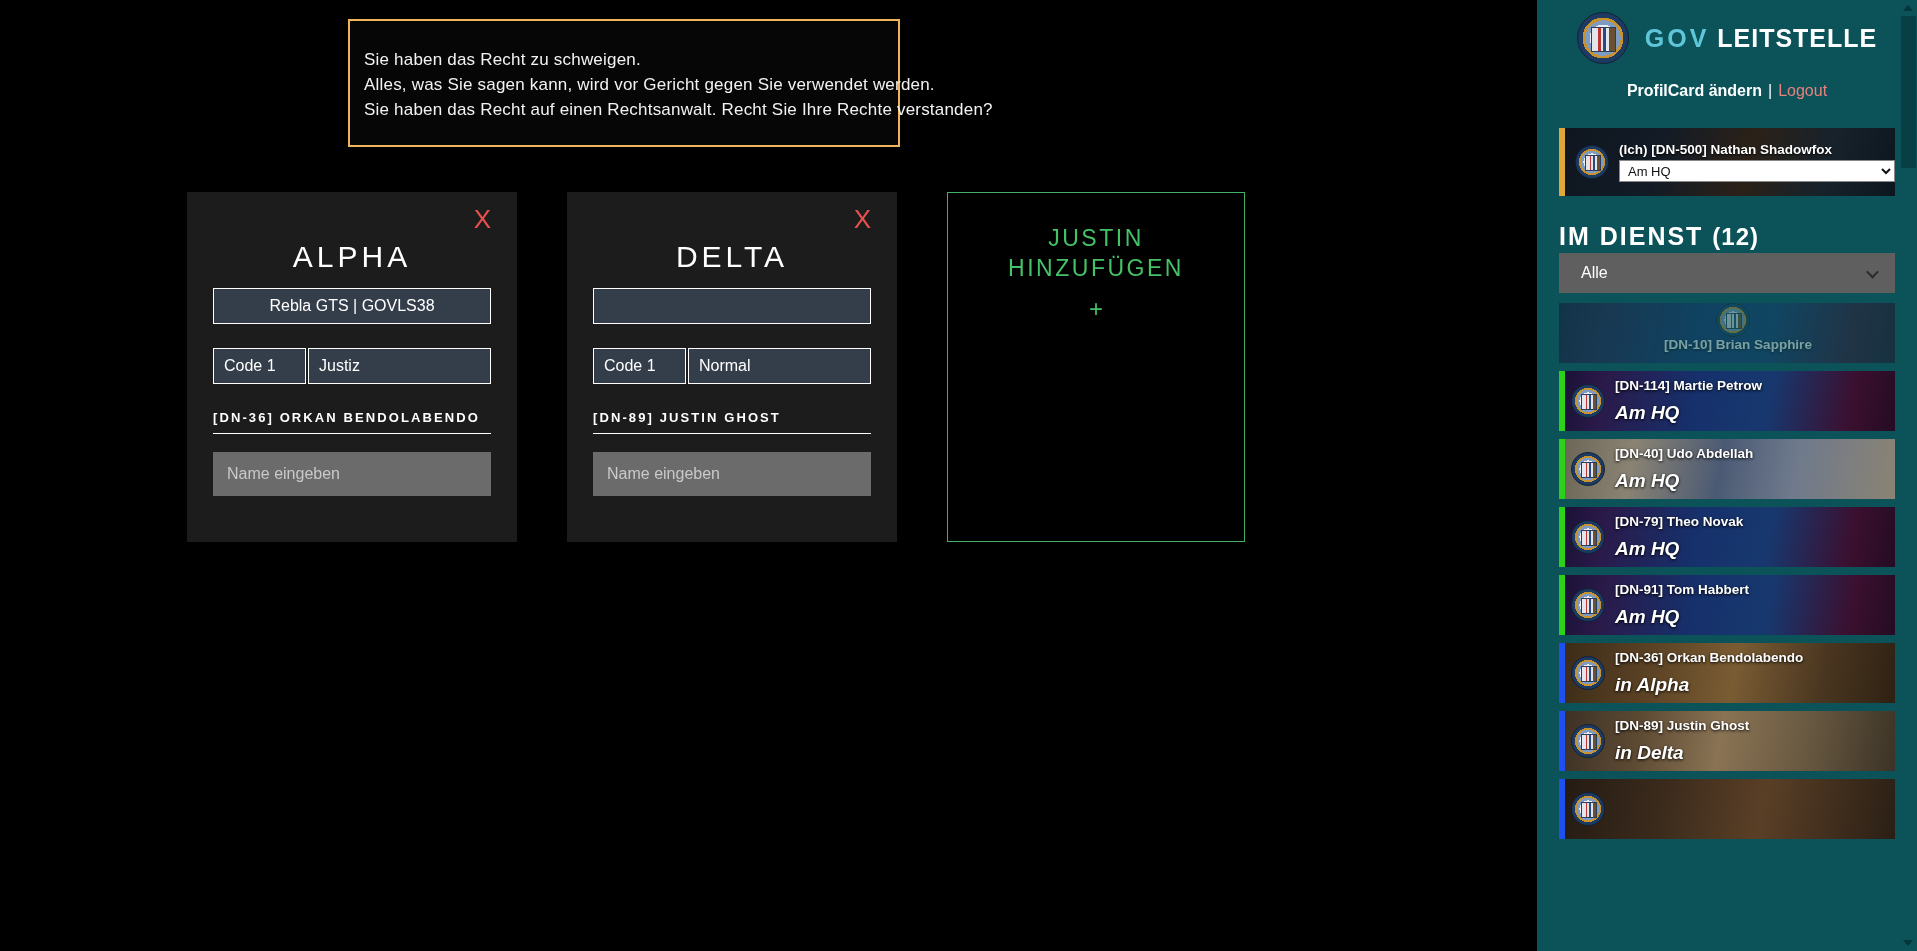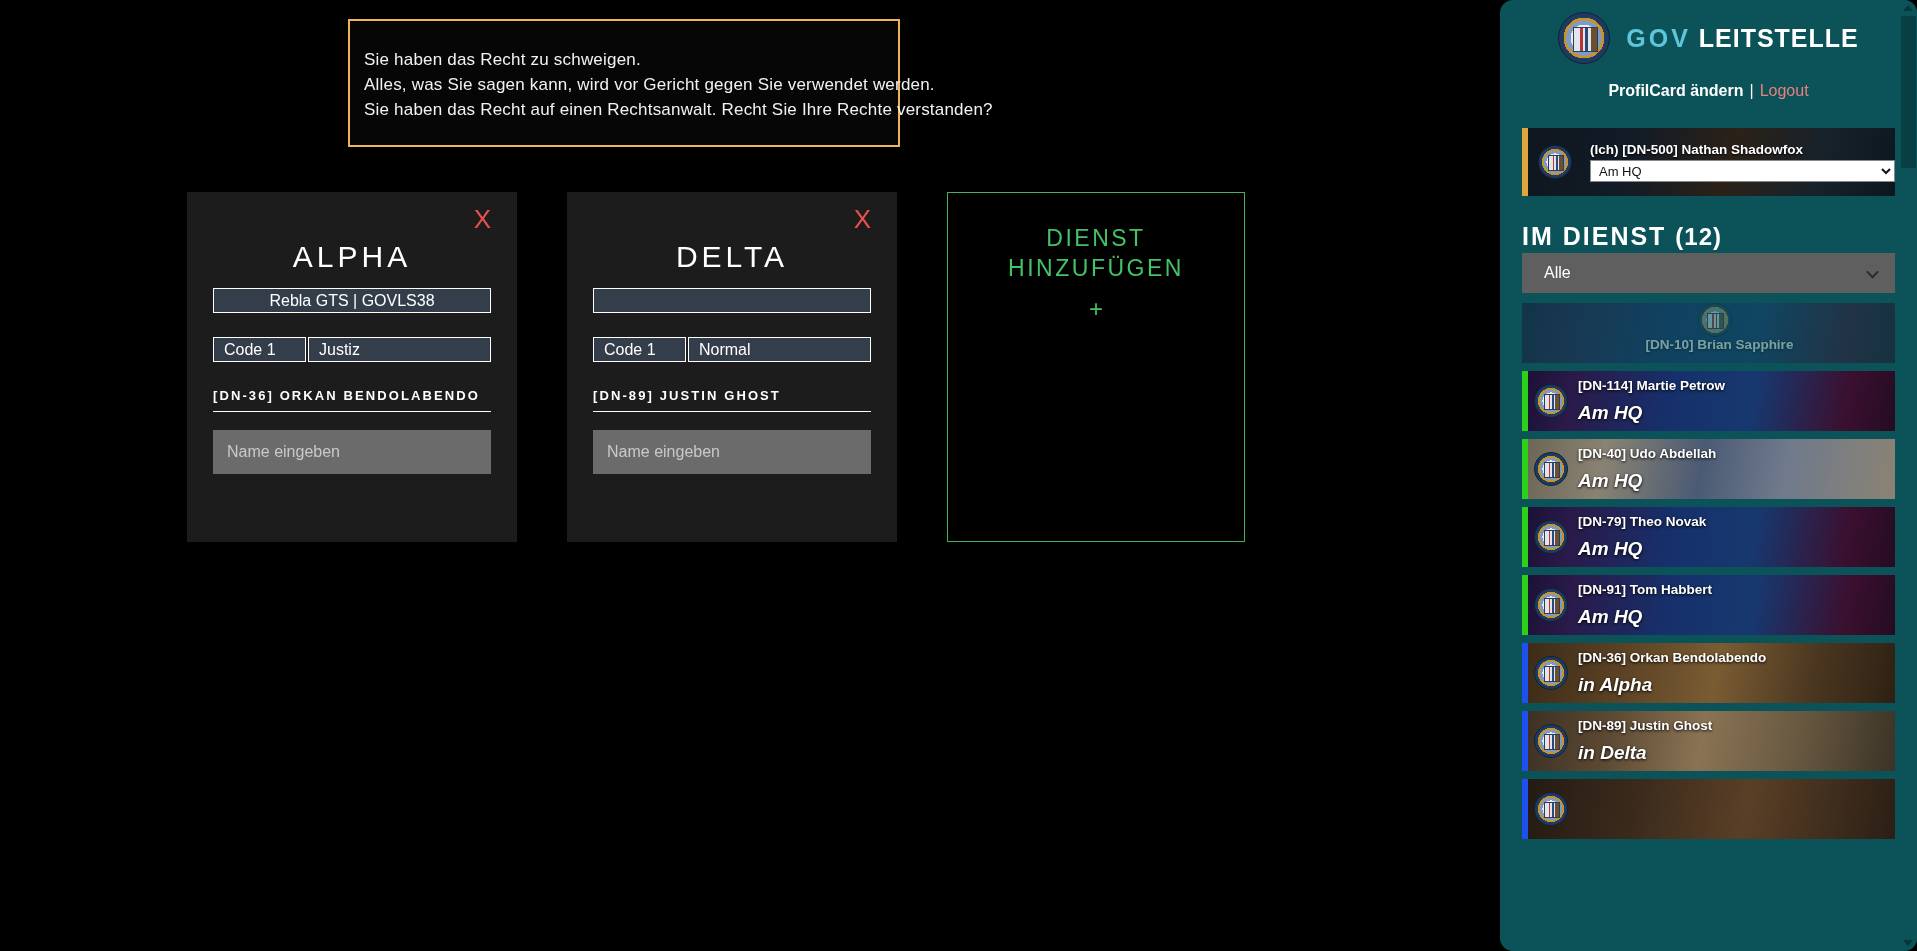--- a/index.html
+++ b/index.html
@@ -55,21 +55,21 @@
     text-align: center;
     color: #ffffff;
     font-size: 30px;
     font-weight: 400;
     letter-spacing: 4px;
     padding-top: 48px;
     padding-bottom: 14px;
   }
   .field {
     width: 100%;
-    height: 25px;
+    height: 36px;
     background: #343d4a;
     border: 1.5px solid #ffffff;
     color: #ffffff;
     font-size: 16px;
     font-family: "Liberation Sans", sans-serif;
     padding: 0 10px;
   }
   .field.center { text-align: center; }
   .row-codes {
     display: flex;
@@ -124,25 +124,24 @@
     margin-top: 14px;
     color: #44c268;
     font-size: 24px;
     line-height: 1;
   }
 
   
   #sidebar {
     position: absolute;
     right: 0; top: 0;
-    width: 417px; height: 951px;
+    width: 380px; height: 951px;
     background: #0b5259;
     padding: 0 22px;
     overflow: hidden;
-    border-radius: 13px;
   }
   #sb-brand {
     display: flex; align-items: center; justify-content: center;
     gap: 16px;
     padding-top: 12px;
   }
   .seal {
     width: 52px; height: 52px;
     border-radius: 50%;
     background:
@@ -185,21 +184,20 @@
   
   #self-card {
     margin-top: 28px;
     height: 68px;
     position: relative;
     display: flex; align-items: center;
     border-left: 6px solid #e0a63a;
     background: linear-gradient(105deg, #0f1620 0%, #121b26 28%, #2b2118 55%, #17222b 78%, #0d161f 100%);
     padding-left: 10px;
     overflow: hidden;
-    gap: 8px;
   }
   #self-card .sc-body { margin-left: 10px; flex: 1; min-width: 0; }
   #self-card .sc-name {
     color: #ffffff; font-size: 13.5px; font-weight: bold;
     white-space: nowrap; text-shadow: 0 1px 2px #000;
   }
   #self-card select {
     margin-top: 3px;
     width: 100%;
     height: 22px;
@@ -328,21 +326,21 @@
     <input class="field center" type="text" value="" style="">
     <div class="row-codes">
       <input class="field code-box" type="text" value="Code 1" style="">
       <input class="field status-box" type="text" value="Normal" style="">
     </div>
     <div class="officer-line">[DN-89] JUSTIN GHOST</div>
     <input class="name-input" type="text" placeholder="Name eingeben" style="">
   </div>
 
   <div id="card-add">
-    <div class="add-title">DIENST</div>
+    <div class="add-title">JUSTIN</div>
     <div class="add-title" style="margin-top:0">HINZUFÜGEN</div>
     <div class="add-plus">+</div>
   </div>
 
   <div id="sidebar">
 
     <div id="sb-brand">
       <div class="seal"></div>
       <div class="brand-text">
         <span class="brand-gov">GOV</span>

